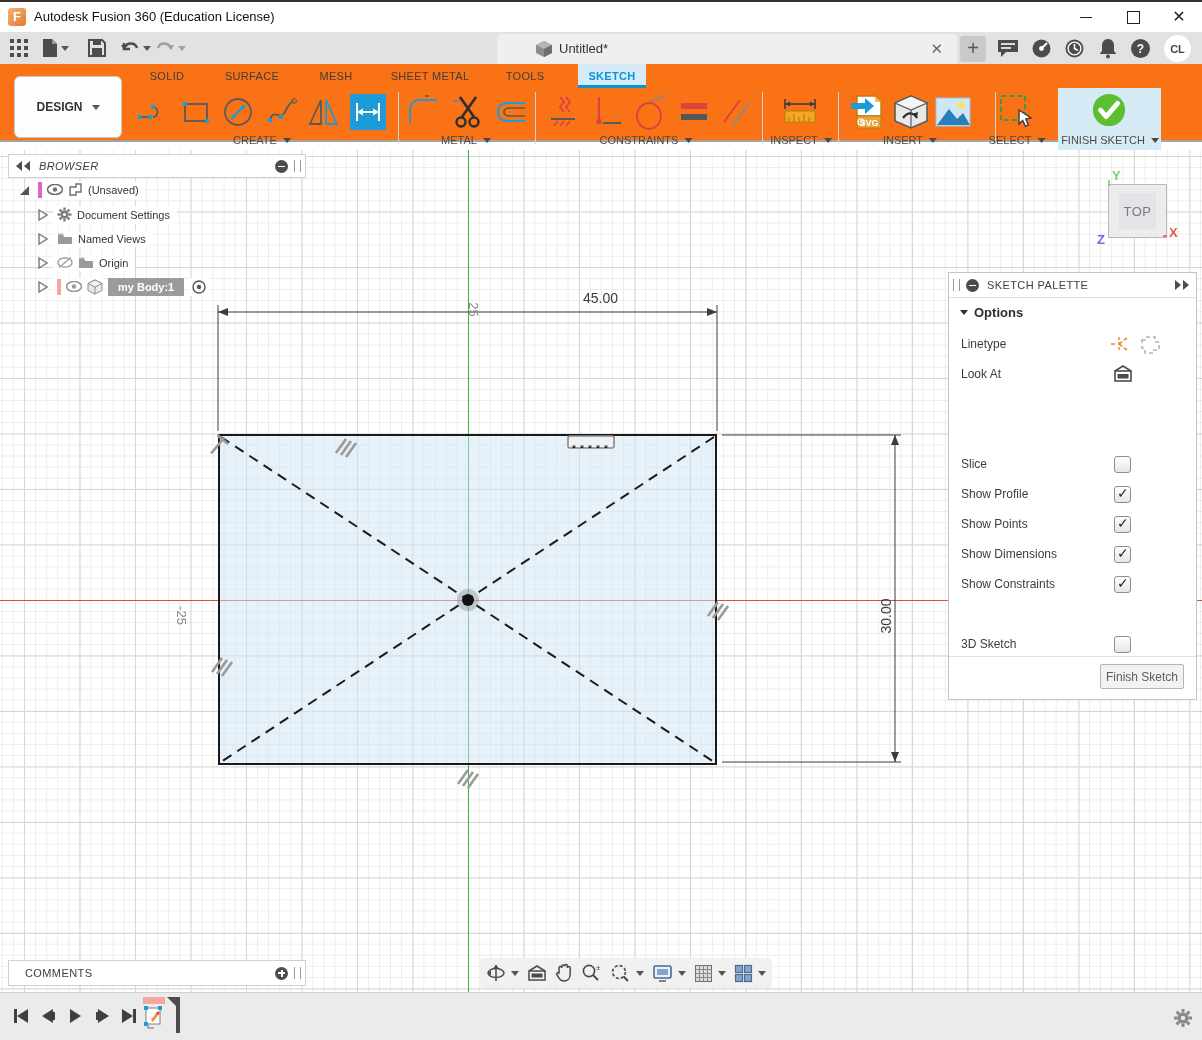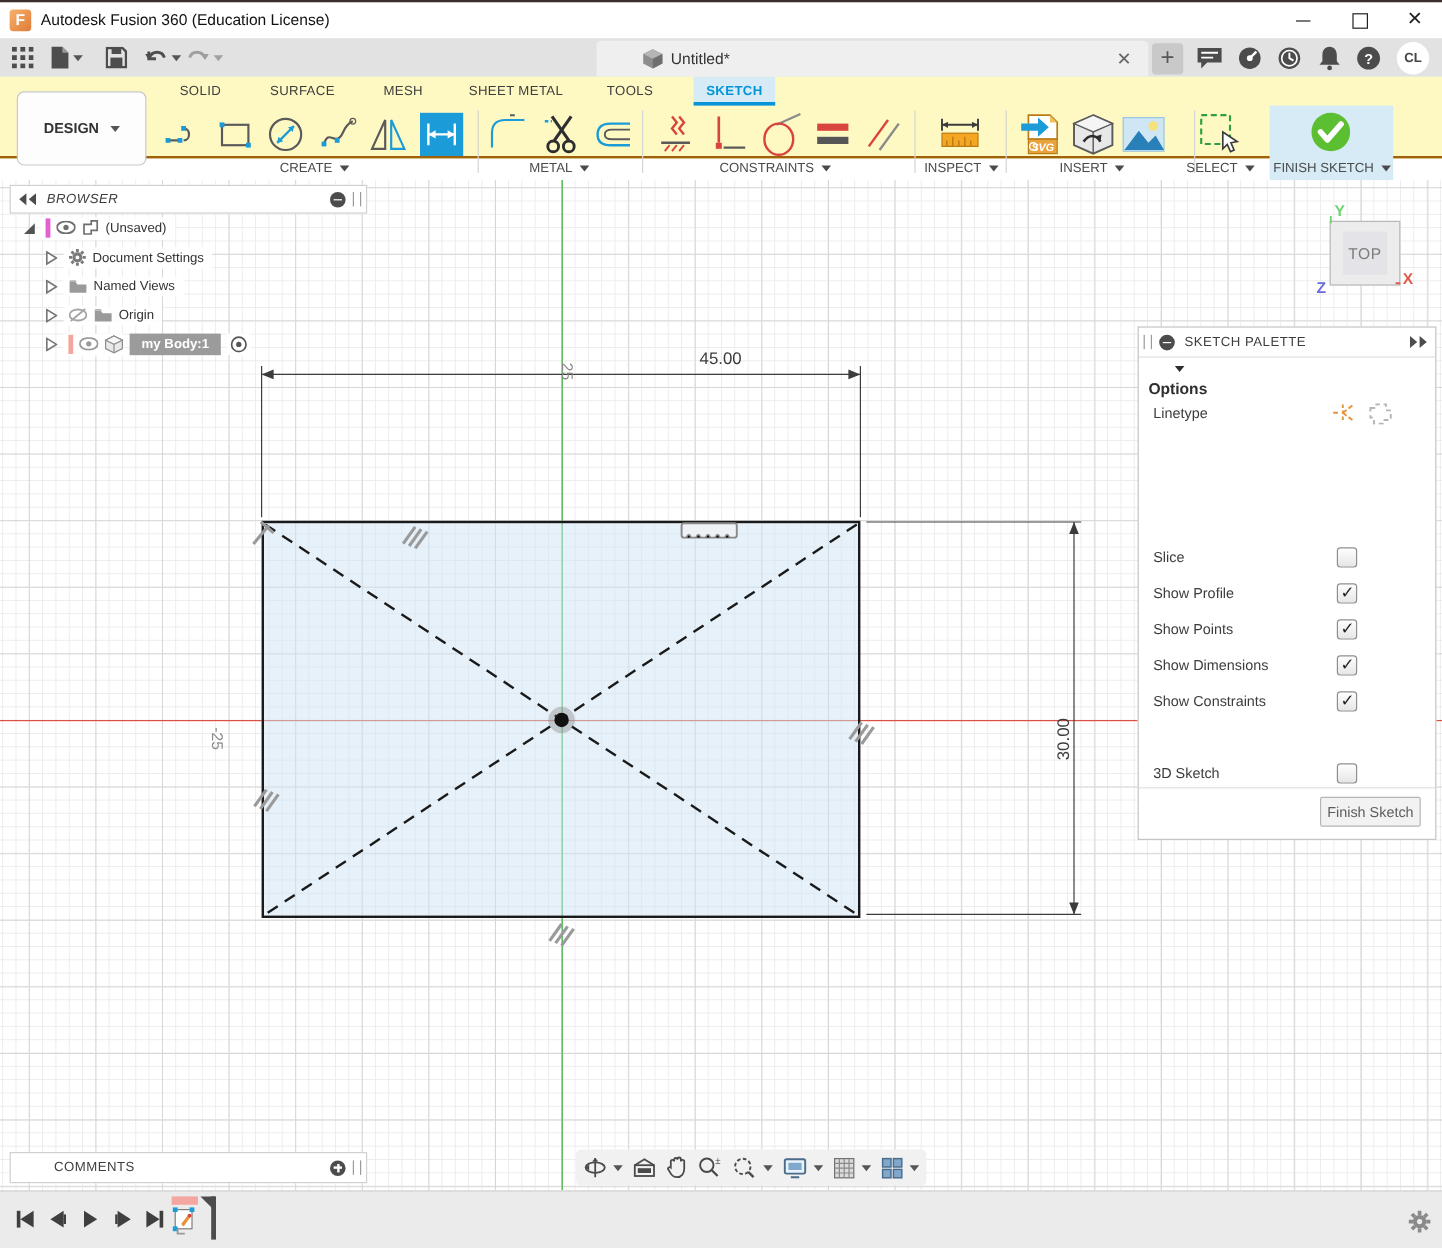--- a/index.html
+++ b/index.html
@@ -21,21 +21,21 @@
   .qicon{position:absolute;top:4px;height:24px;display:flex;align-items:center;color:#4d4d4d;}
   .caret{width:0;height:0;border-left:4px solid transparent;border-right:4px solid transparent;border-top:5px solid #555;margin-left:3px;}
   #doctab{position:absolute;left:497px;top:32px;width:460px;height:30px;background:#efefef;border-radius:4px 4px 0 0;}
   #doctab .dlabel{position:absolute;left:62px;top:7px;font-size:13px;color:#333;}
   #doctab .dclose{position:absolute;right:14px;top:6px;font-size:15px;color:#666;}
   #plusbtn{position:absolute;left:960px;top:34px;width:26px;height:26px;background:#c9c9c9;border-radius:3px;
      color:#555;font-size:20px;text-align:center;line-height:24px;}
   #avatar{position:absolute;left:1164px;top:33px;width:27px;height:27px;background:#fff;border-radius:50%;
      font-size:11px;color:#444;display:flex;align-items:center;justify-content:center;font-weight:bold;}
   
-  #ribbon{position:absolute;left:0;top:62px;width:100%;height:68px;background:#fef9c3;border-bottom:2px solid #a16207;box-sizing:border-box;}
+  #ribbon{position:absolute;left:0;top:62px;width:100%;height:78px;background:#f97316;border-bottom:2px solid #a3a3a3;box-sizing:border-box;}
   .rtab{position:absolute;top:0;height:24px;line-height:24px;font-size:11px;color:#3d3d3d;text-align:center;letter-spacing:.3px;}
   .rtab.active{background:#d7ebf6;color:#0696d7;border-bottom:3px solid #0696d7;box-sizing:border-box;font-weight:bold;}
   .glabel{position:absolute;top:70px;font-size:11px;color:#4a4a4a;white-space:nowrap;transform:translateX(-50%);display:flex;align-items:center;gap:3px;}
   .glabel .caret{border-top-color:#4a4a4a;}
   .divider{position:absolute;top:28px;width:1px;height:52px;background:#d4d4d4;}
   .toolico{position:absolute;top:30px;width:36px;height:36px;display:flex;align-items:center;justify-content:center;}
   #designbtn{position:absolute;left:14px;top:12px;width:106px;height:60px;border:1px solid #c9c9c9;border-radius:6px;background:#fdfdfd;
      display:flex;align-items:center;justify-content:center;gap:6px;font-size:12px;font-weight:bold;color:#333;}
   #finishpanel{position:absolute;left:1058px;top:24px;width:103px;height:62px;background:#d7ebf6;}
   
@@ -365,21 +365,21 @@
             <line x1="27" y1="21" x2="27" y2="26"></line>
           </g>
         </svg>
     </div>
     <div class="glabel" style="left:801px;">
         <span>INSPECT</span>
         <div class="caret"></div>
       </div>
     <div class="divider" style="left:838px;"></div>
 
-    <div class="toolico" style="left:848px;font-style:italic;">
+    <div class="toolico" style="left:848px;">
       <svg width="34" height="36" viewBox="0 0 34 36">
           <path d="M8 2 h18 l6 6 v14 h-24 z" fill="#fff" stroke="#b97c14" stroke-width="1.4"></path>
           <path d="M26 2 l6 6 h-6 z" fill="#f0c060"></path>
           <path d="M2 9 h14 v-5 l9 8 -9 8 v-5 h-14 z" fill="#1b9bd7"></path>
           <rect x="8" y="22" width="24" height="12" fill="#e8a33d" stroke="#b97c14"></rect>
           <text x="20" y="31.5" text-anchor="middle" font-size="9" font-weight="bold" fill="#fff" font-family="Liberation Sans,sans-serif">SVG</text>
           <circle cx="12" cy="28" r="3" fill="none" stroke="#fff" stroke-width="1.2"></circle>
         </svg>
     </div>
     <div class="toolico" style="left:893px;">
@@ -613,38 +613,46 @@
     <div id="palette">
       <div class="phead">
         <div class="grip" style="margin-left:4px;"></div>
         <div class="minuscircle" style="margin-left:6px;"></div>
         <span style="margin-left:8px;">SKETCH PALETTE</span>
         <svg width="16" height="10" style="margin-left:auto;margin-right:6px;">
             <path d="M1 0 L7 5 L1 10 z" fill="#4c4c4c"></path>
             <path d="M9 0 L15 5 L9 10 z" fill="#4c4c4c"></path>
           </svg>
       </div>
-      <div style="position:absolute;left:8px;top:32px;display:flex;align-items:center;gap:6px;font-size:13px;font-weight:bold;color:#2e2e2e;flex-direction:column;">
+      <div style="position:absolute;left:8px;top:32px;display:flex;align-items:center;gap:6px;font-size:13px;font-weight:bold;color:#2e2e2e;">
         <div class="caret" style="border-top-color:#2e2e2e;"></div>
         <span>Options</span>
       </div>
       <div class="prow" style="top:56px;">
         <span class="plabel">Linetype</span>
         <svg class="abs" style="left:160px;top:6px;" width="22" height="18">
             <g stroke="#e8923c" stroke-width="1.6">
               <line x1="2" y1="9" x2="8" y2="9" stroke-dasharray="4 2"></line>
               <path d="M10 9 L18 3" stroke-dasharray="4 2"></path>
               <path d="M10 9 L18 15" stroke-dasharray="4 2"></path>
               <line x1="10" y1="2" x2="10" y2="16" stroke-dasharray="3 2"></line>
             </g>
           </svg>
         <svg class="abs" style="left:190px;top:5px;" width="22" height="20">
             <path d="M3 6 h5 v-3 h8 v5 h4 v8 h-6 v3 h-8 v-5 h-3 z" fill="none" stroke="#b5b5b5" stroke-width="1.6" stroke-dasharray="4 3"></path>
           </svg>
       </div>
+      <div class="prow" style="top:86px;">
+        <span class="plabel">Look At</span>
+        <svg class="abs" style="left:164px;top:6px;" width="20" height="17">
+            <path d="M2 6 L10 1 L18 6" fill="none" stroke="#4c4c4c" stroke-width="1.6"></path>
+            <rect x="2" y="6" width="16" height="10" fill="none" stroke="#4c4c4c" stroke-width="1.6"></rect>
+            <rect x="4.5" y="9" width="11" height="4.5" fill="#4c4c4c"></rect>
+          </svg>
+      </div>
       <div class="prow" style="top:176px;">
         <span class="plabel">Slice</span>
         <div class="cb"></div>
       </div>
       <div class="prow" style="top:206px;">
         <span class="plabel">Show Profile</span>
         <div class="cb checked"></div>
       </div>
       <div class="prow" style="top:236px;">
         <span class="plabel">Show Points</span>
@@ -660,21 +668,21 @@
       </div>
       <div class="prow" style="top:356px;">
         <span class="plabel">3D Sketch</span>
         <div class="cb"></div>
       </div>
       <div style="position:absolute;left:0;bottom:42px;width:100%;border-top:1px solid #e0e0e0;"></div>
       <div id="finishbtn">Finish Sketch</div>
     </div>
 
     <div class="panelhead" style="left:8px;top:810px;width:296px;height:24px;">
-      <span style="margin-left:36px;">COMMENTS</span>
+      <span style="margin-left:16px;">COMMENTS</span>
       <div style="margin-left:auto;margin-right:4px;display:flex;align-items:center;">
         <div class="pluscircle"></div>
         <div class="grip"></div>
       </div>
     </div>
 
     <div id="bottomnav">
       <div class="bnicon">
         <svg width="20" height="20" viewBox="0 0 20 20">
             <ellipse cx="10" cy="10" rx="8" ry="4.4" fill="none" stroke="#4a4a4a" stroke-width="1.5"></ellipse>

